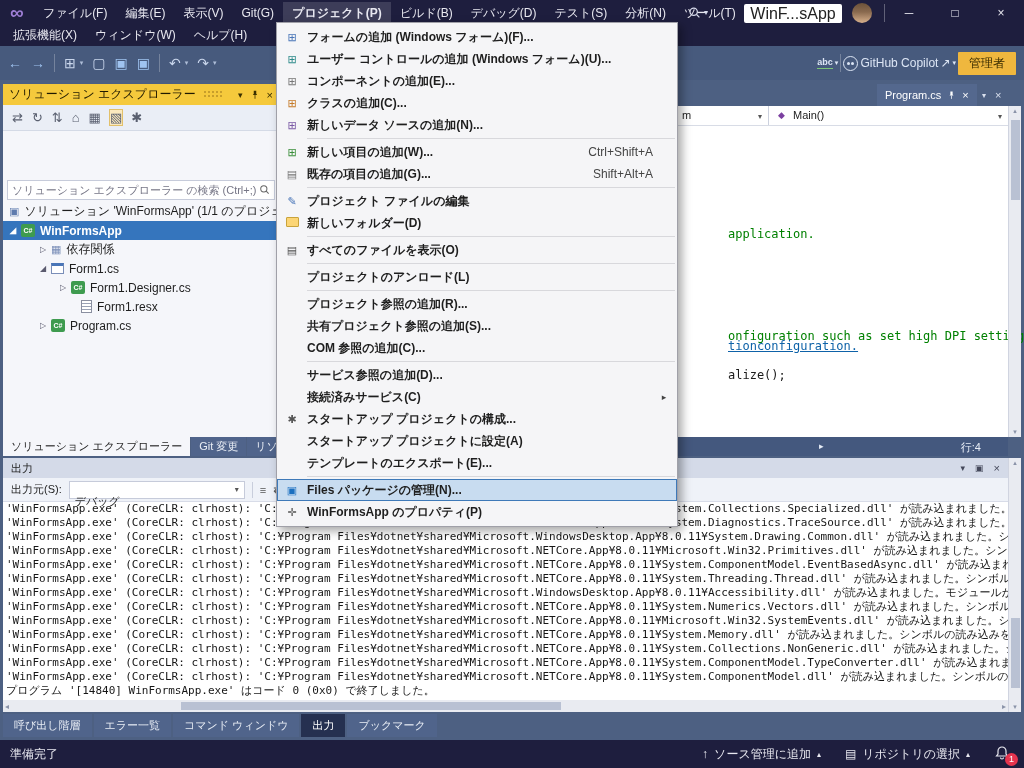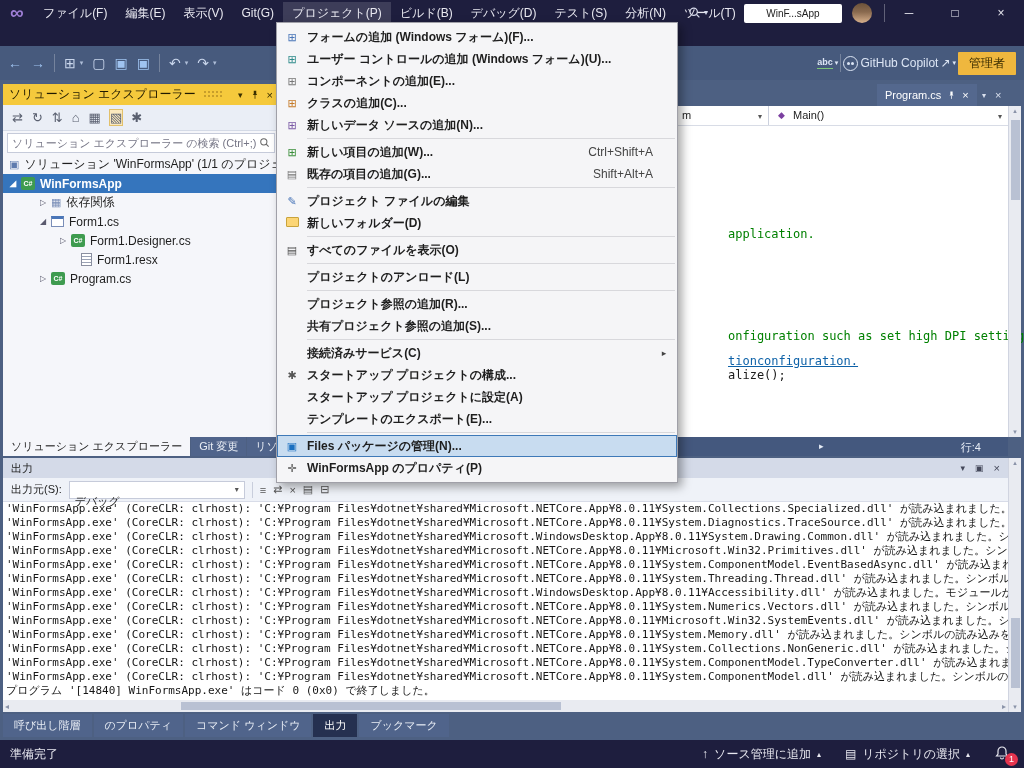--- a/index.html
+++ b/index.html
@@ -6,24 +6,24 @@
   html,body { width:1024px; height:768px; overflow:hidden; }
   body { font-family:"Liberation Sans", sans-serif; background:#4D6082; }
   .root { position:relative; width:1024px; height:768px; background:#4D6082; }
 
   
   .titlebar { position:absolute; left:0; top:0; width:1024px; height:46px; background:#1E1E3E; color:#E8E8F0; }
   .logo { position:absolute; left:10px; top:2px; font-size:19px; font-weight:bold; color:#9F7FD6; }
   .menu-row1 { position:absolute; left:34px; top:2px; height:22px; display:flex; align-items:center; }
   .menu-row2 { position:absolute; left:4px; top:25px; height:20px; display:flex; align-items:center; }
   .menu-item { padding:0 9px; font-size:12px; height:22px; line-height:22px; white-space:nowrap; }
-  .menu-item.open { background:rgba(255,255,255,.14); }
+  .menu-item.open { background:rgba(255,255,255,.14);font-weight:bold; }
   .tb-search-ico { position:absolute; left:688px; top:6px; display:flex; align-items:center; gap:3px; }
   .tb-search-ico .caret { font-size:8px; color:#D8DCEC; }
-  .tb-searchbox { position:absolute; left:744px; top:4px; width:98px; height:19px; background:#FFFFFF; border:none; border-radius:2px; font-size:10px; color:#222; text-align:center; font-family:"Liberation Sans",sans-serif; }
+  .tb-searchbox { position:absolute; left:744px; top:4px; width:98px; height:19px; background:#FFFFFF; border:none; border-radius:2px; font-size:16px; color:#222; text-align:center; font-family:"Liberation Sans",sans-serif; }
   .avatar { position:absolute; left:852px; top:3px; width:20px; height:20px; border-radius:50%;
             background:linear-gradient(180deg,#6B5139 0%,#8A6A4F 45%,#D7B08C 100%); }
   .tb-divider { position:absolute; left:884px; top:4px; width:1px; height:18px; background:rgba(255,255,255,.3); }
   .win-btns { position:absolute; right:0; top:0; height:26px; display:flex; }
   .win-btn { width:46px; height:26px; display:flex; align-items:center; justify-content:center; font-size:12px; color:#E8E8F0; }
 
   
   .toolbar { position:absolute; left:0; top:46px; width:1024px; height:34px; background:#475A7D; }
   .tb-left { position:absolute; left:8px; top:0; height:34px; display:flex; align-items:center; gap:9px; color:#C9D6EC; font-size:14px; }
   .tb-left .caret { font-size:7px; color:#AEBDD8; margin-left:-5px; }
@@ -38,21 +38,21 @@
   .tb-glyph { font-size:12px; }
   .admin-badge { background:#EFB73E; color:#3A2C00; font-size:12px; padding:3px 11px; border-radius:1px; }
 
   
   .se-panel { position:absolute; left:3px; top:84px; width:276px; height:353px; background:#F5F6FA; }
   .se-header { height:21px; background:#F5C93C; display:flex; align-items:center; padding:0 6px; font-size:12px; color:#201A00; }
   .se-header .dots { flex:1; height:9px; margin:0 7px; background-image:radial-gradient(#C79E2B 1px, transparent 1.1px); background-size:4px 4px; }
   .se-hicon { font-size:9px; color:#3A3000; margin-left:7px; }
   .se-toolbar { height:26px; background:#EAEEF6; border-bottom:1px solid #D4DAE6; display:flex; align-items:center; gap:9px; padding:0 9px; font-size:13px; color:#5A6070; }
   .se-toolbar .pressed { background:#FBE9BE; outline:1px solid #E2C06A; }
-  .se-search { height:24px; padding:2px 4px; position:relative; }
+  .se-search { height:24px; padding:2px 4px; position:relative;margin-top:47px; }
   .se-search input { width:100%; height:20px; border:1px solid #C6CBDA; font-size:11px; padding:0 18px 0 4px; color:#222; background:#fff; font-family:"Liberation Sans",sans-serif; }
   .se-search input::placeholder { color:#767686; }
   .se-search svg { position:absolute; right:9px; top:6px; }
   .se-tree { font-size:12px; color:#1E1E1E; }
   .trow { height:19px; display:flex; align-items:center; white-space:nowrap; overflow:hidden; }
   .trow .exp { width:16px; flex:none; text-align:center; font-size:8px; color:#5A5A6E; }
   .trow.sel { background:#3575BD; color:#FFFFFF; font-weight:bold; }
   .trow.sel .exp { color:#FFFFFF; }
   .tico { margin-right:5px; flex:none; }
   .cs-badge { display:inline-flex; align-items:center; justify-content:center; width:14px; height:13px; background:#3E9B4F; color:#fff; font-size:7px; font-weight:bold; border-radius:2px; }
@@ -143,20 +143,25 @@
       <span class="menu-item">編集(E)</span>
       <span class="menu-item">表示(V)</span>
       <span class="menu-item">Git(G)</span>
       <span class="menu-item open">プロジェクト(P)</span>
       <span class="menu-item">ビルド(B)</span>
       <span class="menu-item">デバッグ(D)</span>
       <span class="menu-item">テスト(S)</span>
       <span class="menu-item">分析(N)</span>
       <span class="menu-item">ツール(T)</span>
     </div>
+    <div class="menu-row2">
+      <span class="menu-item">拡張機能(X)</span>
+      <span class="menu-item">ウィンドウ(W)</span>
+      <span class="menu-item">ヘルプ(H)</span>
+    </div>
     <span class="tb-search-ico">
       <svg width="13" height="13" viewBox="0 0 16 16">
           <circle cx="7" cy="7" r="4.5" fill="none" stroke="#D8DCEC" stroke-width="1.5"></circle>
           <line x1="10.5" y1="10.5" x2="14" y2="14" stroke="#D8DCEC" stroke-width="1.5"></line>
         </svg>
       <span class="caret">▾</span>
     </span>
     <input class="tb-searchbox" value="WinF...sApp" style="">
     <span class="avatar"></span>
     <span class="tb-divider"></span>
@@ -283,21 +288,21 @@
     </div>
     <div class="nav-dd2">
       <span class="mico">◆</span>
       <span class="txt">Main()</span>
       <span class="nav-caret">▾</span>
     </div>
   </div>
   <div class="code">
     <span class="frag green" style="left:403px; top:101px;">application.</span>
     <span class="frag green" style="left:403px; top:203px;">onfiguration such as set high DPI settings or default</span>
-    <span class="frag link" style="left:403px; top:228px;">tionconfiguration.</span>
+    <span class="frag link" style="left:403px; top:213px;">tionconfiguration.</span>
     <span class="frag code-dark" style="left:403px; top:242px;">alize();</span>
   </div>
   <div class="ed-status">
     <span class="arrow">▸</span>
     <span class="vals">
       <span>行:4</span>
       <span>文字:6</span>
       <span>SPC</span>
       <span>CRLF</span>
     </span>
@@ -353,21 +358,21 @@
     </div>
   </div>
   <div class="vscroll" style="left:1008px; top:458px; height:254px;">
     <span class="sarr" style="top:1px;">▴</span>
     <span class="vthumb" style="top:160px; height:70px;"></span>
     <span class="sarr" style="bottom:1px;">▾</span>
   </div>
 
   <div class="bottom-tabs">
     <span class="btab">呼び出し階層</span>
-    <span class="btab">のプロパティ</span>
+    <span class="btab">エラー一覧</span>
     <span class="btab">コマンド ウィンドウ</span>
     <span class="btab active">出力</span>
     <span class="btab">ブックマーク</span>
   </div>
 
   <div class="statusbar">
     <div class="sb-left">
       <span>準備完了</span>
     </div>
     <div class="sb-right">
@@ -444,21 +449,29 @@
     </div>
     <div class="msep"></div>
     <div class="mi">
       <span class="mico"></span>
       <span class="mlabel">プロジェクト参照の追加(R)...</span>
     </div>
     <div class="mi">
       <span class="mico"></span>
       <span class="mlabel">共有プロジェクト参照の追加(S)...</span>
     </div>
-    <div class="msep"></div>
+    <div class="mi">
+      <span class="mico"></span>
+      <span class="mlabel">COM 参照の追加(C)...</span>
+    </div>
+    <div class="msep"></div>
+    <div class="mi">
+      <span class="mico"></span>
+      <span class="mlabel">サービス参照の追加(D)...</span>
+    </div>
     <div class="mi">
       <span class="mico"></span>
       <span class="mlabel">接続済みサービス(C)</span>
       <span class="msub">▸</span>
     </div>
     <div class="mi">
       <span class="mico ic-dark">✱</span>
       <span class="mlabel">スタートアップ プロジェクトの構成...</span>
     </div>
     <div class="mi">

